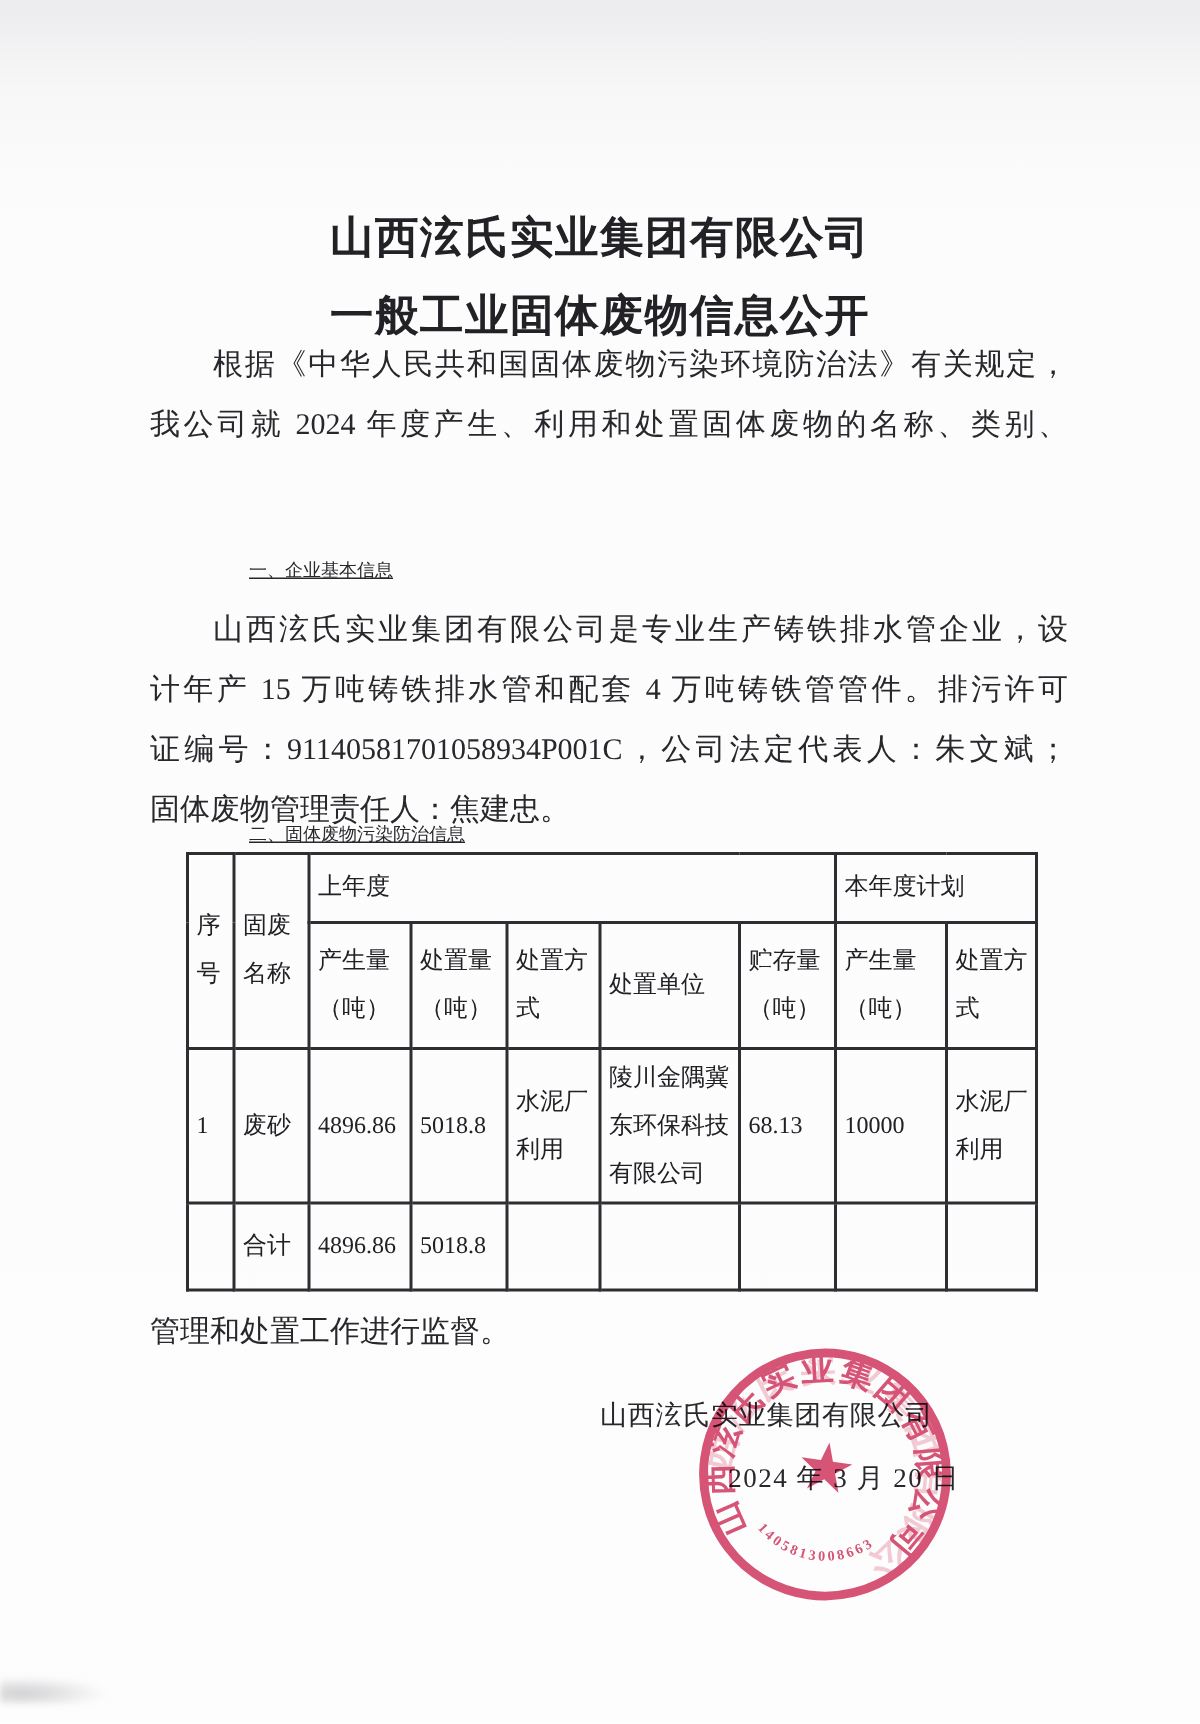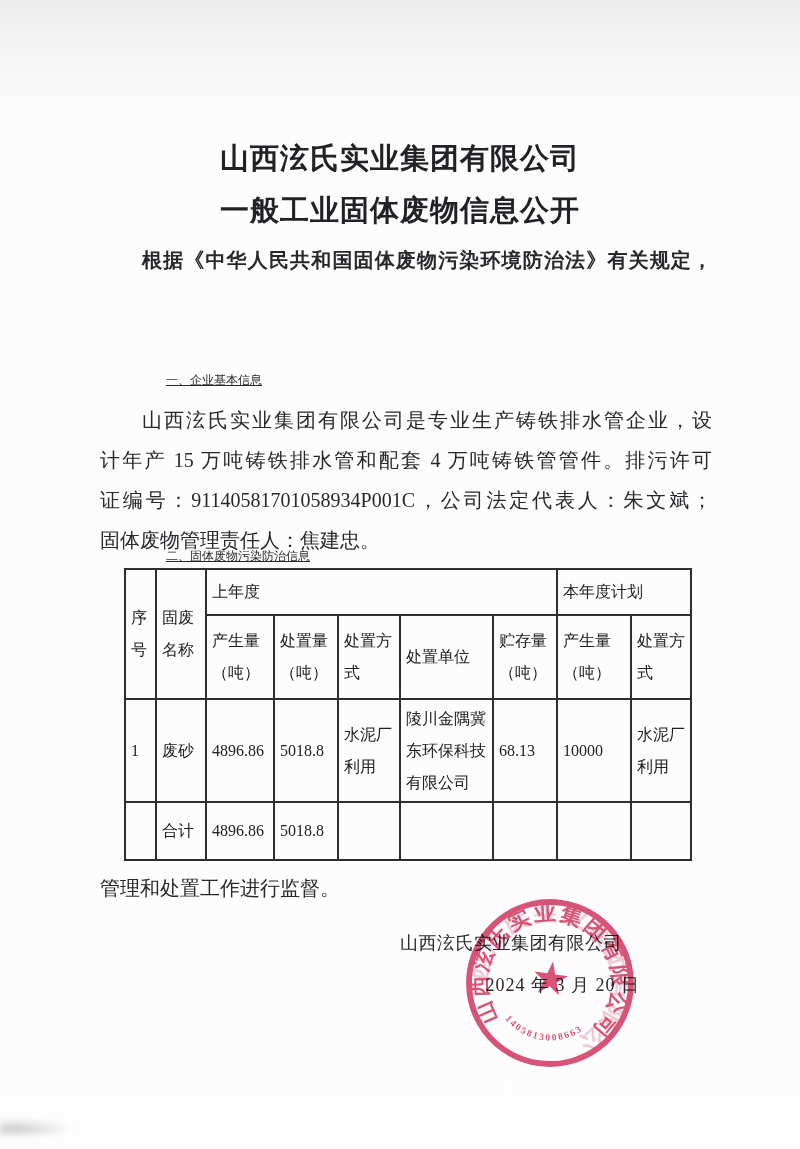--- a/index.html
+++ b/index.html
@@ -23,21 +23,21 @@
   .para{position:absolute;left:100px;width:612px;font-size:20px;color:#28282c;}
   .line{height:40px;line-height:40px;white-space:nowrap;}
   .just{text-align:justify;text-align-last:justify;white-space:normal;overflow:hidden;}
   .indent{padding-left:42px;}
   .heading{
     position:absolute;left:166px;font-size:12px;color:#28282c;
     height:36px;line-height:36px;white-space:nowrap;text-decoration:underline;
   }
   .h1{top:362px;}
   .h2{top:538px;}
-  .intro{top:240px;font-weight:bold;}
+  .intro{top:223px;}
   .sec1{top:400px;}
   .closing{top:868px;}
   table.waste{
     position:absolute;left:124px;top:568px;width:566px;
     border-collapse:collapse;table-layout:fixed;
     font-size:16px;color:#212125;
   }
   table.waste td{
     border:2px solid #2e2e32;
     vertical-align:middle;
@@ -73,20 +73,21 @@
 </head>
 <body>
 
 <div class="page">
 
   <div class="title t1">山西泫氏实业集团有限公司</div>
   <div class="title t2">一般工业固体废物信息公开</div>
 
   <div class="para intro">
     <div class="line just indent">根据《中华人民共和国固体废物污染环境防治法》有关规定，</div>
+    <div class="line just">我公司就 2024 年度产生、利用和处置固体废物的名称、类别、</div>
   </div>
 
   <div class="heading h1">一、企业基本信息</div>
 
   <div class="para sec1">
     <div class="line just indent">山西泫氏实业集团有限公司是专业生产铸铁排水管企业，设</div>
     <div class="line just">计年产 15 万吨铸铁排水管和配套 4 万吨铸铁管管件。排污许可</div>
     <div class="line just">证编号：91140581701058934P001C，公司法定代表人：朱文斌；</div>
     <div class="line">固体废物管理责任人：焦建忠。</div>
   </div>

